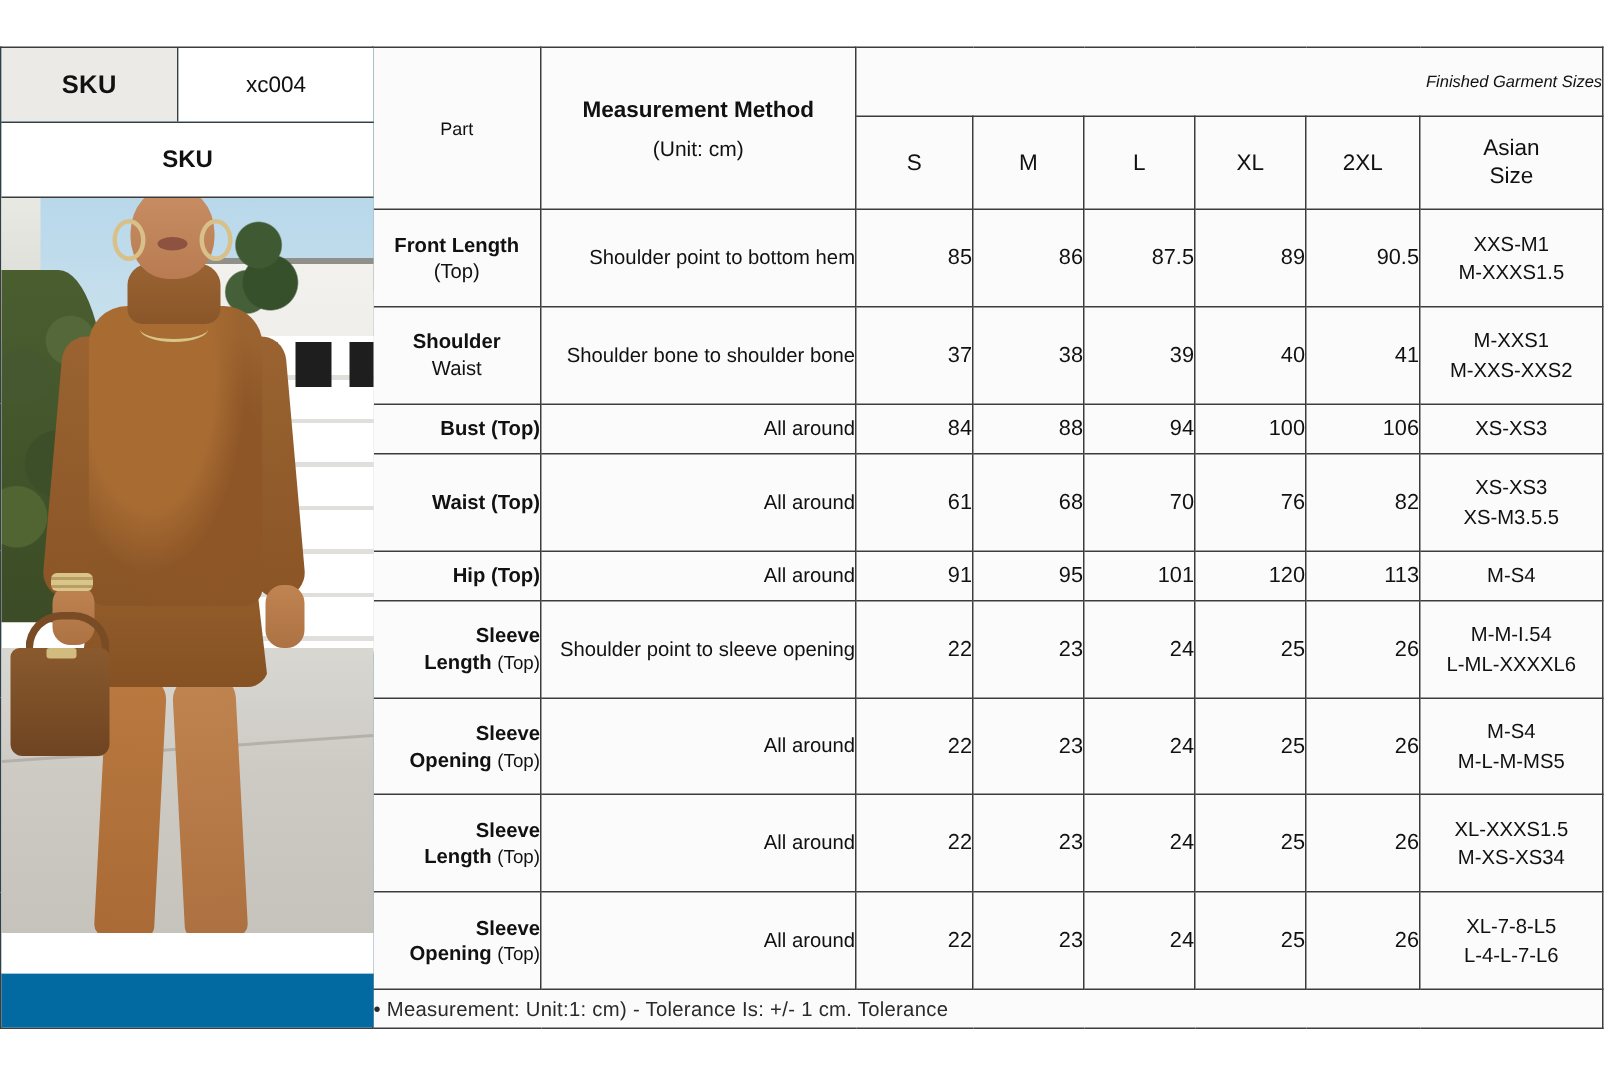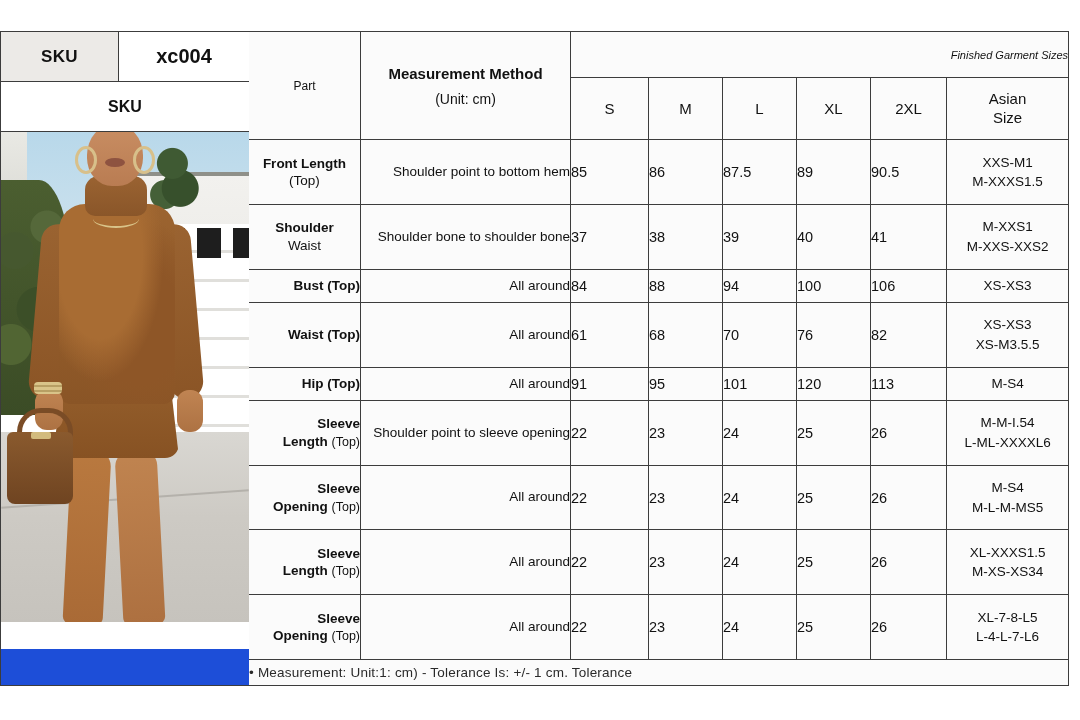--- a/index.html
+++ b/index.html
@@ -53,21 +53,21 @@
   
   .leftcell {
     padding: 0;
     vertical-align: top;
     background: #ffffff;
   }
   .left-wrap {
     position: relative;
     width: 248px;
     height: 653px;
-    background: #1d4ed8;
+    background: #0369a1;
   }
 
   .sku-head-row {
     display: flex;
     width: 248px;
     height: 50px;
     box-sizing: border-box;
     border-bottom: 1px solid #3c3c3c;
   }
   .sku-head-label {
@@ -81,22 +81,22 @@
     font-size: 17px;
     letter-spacing: .3px;
     box-sizing: border-box;
   }
   .sku-head-value {
     flex: 1;
     background: #ffffff;
     display: flex;
     align-items: center;
     justify-content: center;
-    font-weight: bold;
-    font-size: 20px;
+    font-weight: normal;
+    font-size: 15px;
     box-sizing: border-box;
   }
   .sku-sub-row {
     width: 248px;
     height: 50px;
     box-sizing: border-box;
     border-bottom: 1px solid #3c3c3c;
     display: flex;
     align-items: center;
     justify-content: center;
@@ -376,21 +376,21 @@
   .part-cell.left-al .l2 { font-weight: bold; }
   .part-cell.left-al .l2 .sm { font-weight: normal; font-size: 12.5px; }
 
   .method-cell {
     text-align: right;
     font-size: 13.5px;
     line-height: 1.35;
     padding: 5px 0 5px 9px;
   }
   .num-cell {
-    text-align: left;
+    text-align: right;
     font-size: 14.5px;
   }
   .asian-cell {
     text-align: center;
     font-size: 13.5px;
     line-height: 1.45;
     padding: 3px 2px;
   }
   .asian-cell span { display: block; }
 

